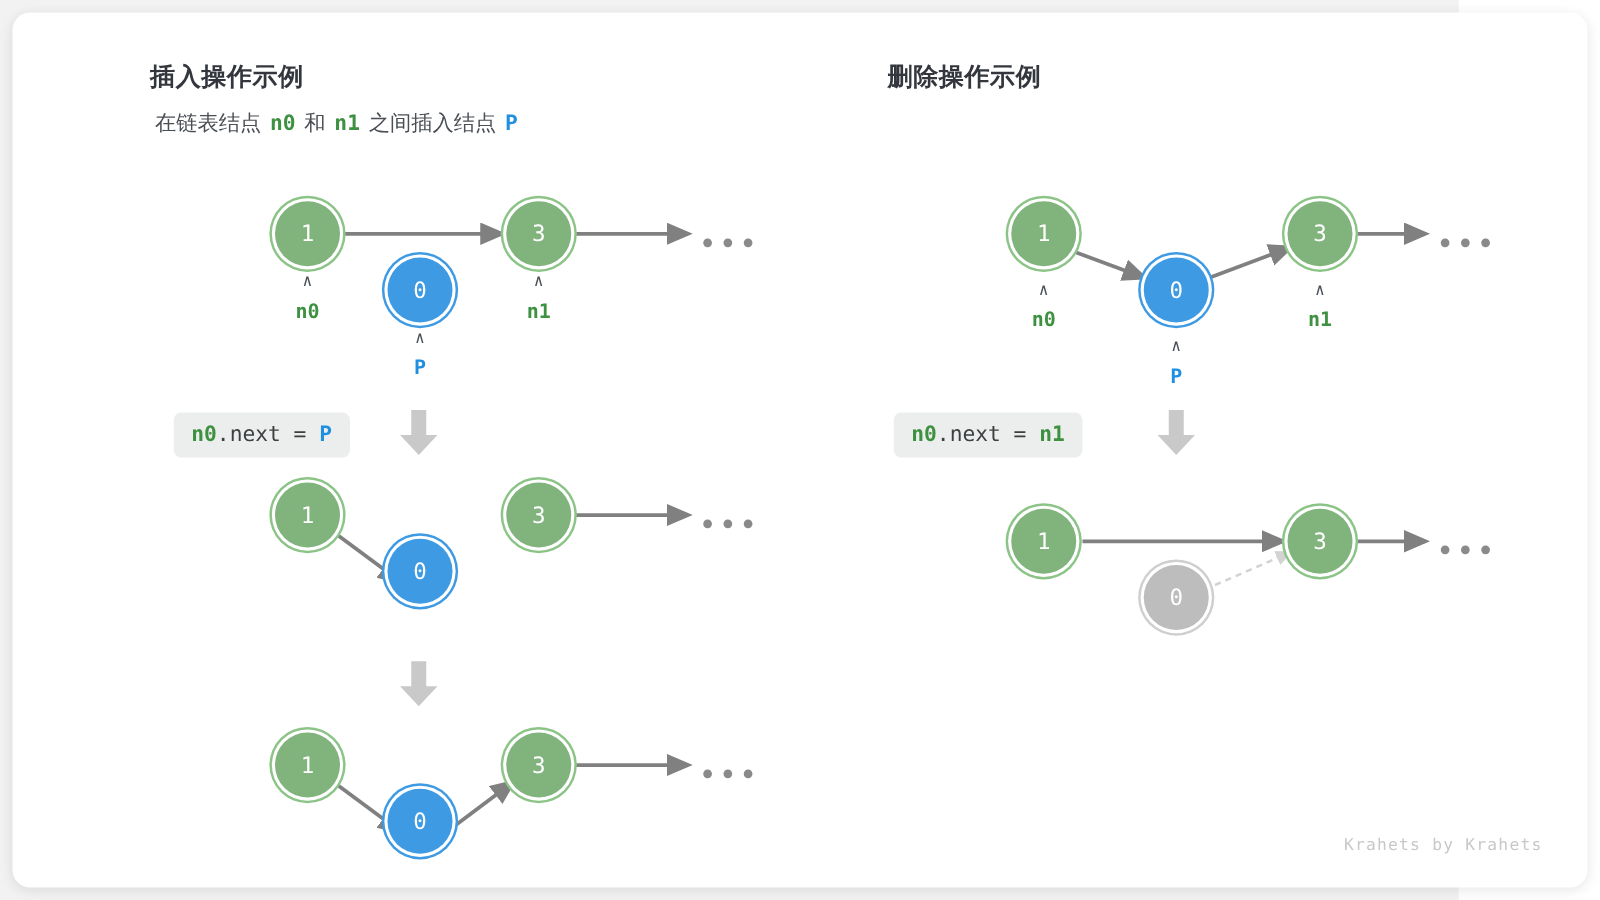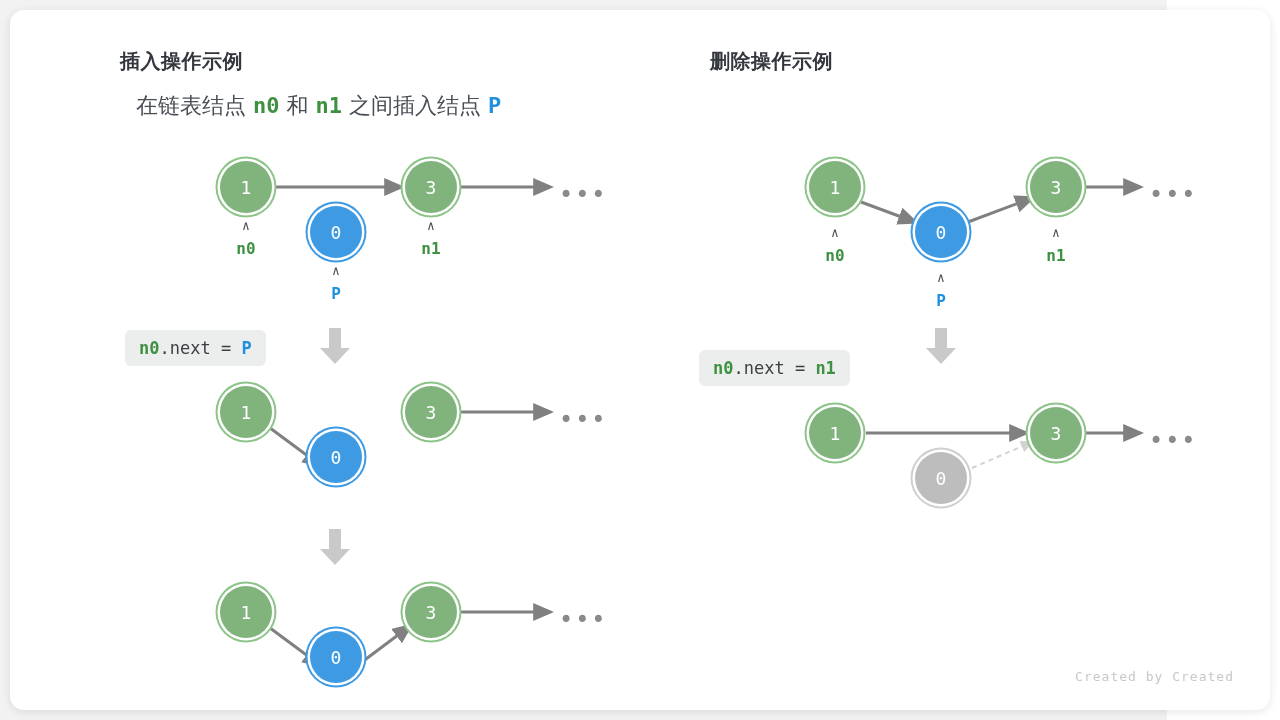--- a/index.html
+++ b/index.html
@@ -27,23 +27,23 @@
   .panel-right { left: 700px; top: 38px; width: 560px; }
 
   .panel-title {
     font-size: 20px;
     font-weight: bold;
     color: #33373d;
     letter-spacing: 0.5px;
     margin: 0 0 12px 0;
   }
   .panel-sub {
-    font-size: 22px;
+    font-size: 17px;
     color: #4a4f55;
-    margin: 16px;
+    margin: 4px;
     white-space: nowrap;
   }
   .mono { font-family: "DejaVu Sans Mono", "Liberation Mono", monospace; }
   .tok-green { color: #3f9142; font-weight: bold; }
   .tok-blue  { color: #1f8fe0; font-weight: bold; }
   .tok-plain { color: #3c4043; }
   .sp { display: inline-block; width: 7px; }
 
   
   .node {
@@ -181,21 +181,21 @@
     </div>
     <div class="ptr-label blue" style="left:291px; top:254px;">
       <span class="caret">∧</span>
       <span class="nm">P</span>
     </div>
     <div class="ptr-label green" style="left:386px; top:209px;">
       <span class="caret">∧</span>
       <span class="nm">n1</span>
     </div>
 
-    <div class="code-badge" style="left:115px; top:320px;">
+    <div class="code-badge" style="left:129px; top:320px;">
       <span class="tok-green">n0</span><span class="tok-plain">.next = </span><span class="tok-blue">P</span>
     </div>
     <svg class="arrow-down" style="left:308px; top:316px;" viewBox="0 0 34 40">
       <path d="M11,2 L23,2 L23,22 L32,22 L17,38 L2,22 L11,22 Z" fill="#c9c9c9"></path>
     </svg>
 
     <div class="node green" style="left:210px; top:376px;">1</div>
     <div class="node blue" style="left:300px; top:421px;">0</div>
     <div class="node green" style="left:395px; top:376px;">3</div>
     <div class="dots" style="left:549px; top:405px;">•••</div>
@@ -224,28 +224,28 @@
     </div>
     <div class="ptr-label blue" style="left:896px; top:261px;">
       <span class="caret">∧</span>
       <span class="nm">P</span>
     </div>
     <div class="ptr-label green" style="left:1011px; top:216px;">
       <span class="caret">∧</span>
       <span class="nm">n1</span>
     </div>
 
-    <div class="code-badge" style="left:689px; top:320px;margin-top:20px;">
+    <div class="code-badge" style="left:705px; top:320px;">
       <span class="tok-green">n0</span><span class="tok-plain">.next = </span><span class="tok-green">n1</span>
     </div>
     <svg class="arrow-down" style="left:914px; top:316px;" viewBox="0 0 34 40">
       <path d="M11,2 L23,2 L23,22 L32,22 L17,38 L2,22 L11,22 Z" fill="#c9c9c9"></path>
     </svg>
 
     <div class="node green" style="left:799px; top:397px;">1</div>
     <div class="node gray" style="left:905px; top:442px;">0</div>
     <div class="node green" style="left:1020px; top:397px;">3</div>
     <div class="dots" style="left:1139px; top:426px;">•••</div>
 
-    <div class="footer">Created by Created</div>
+    <div class="footer">Krahets by Krahets</div>
 
   </div>
 </div>
 
 </body></html>

